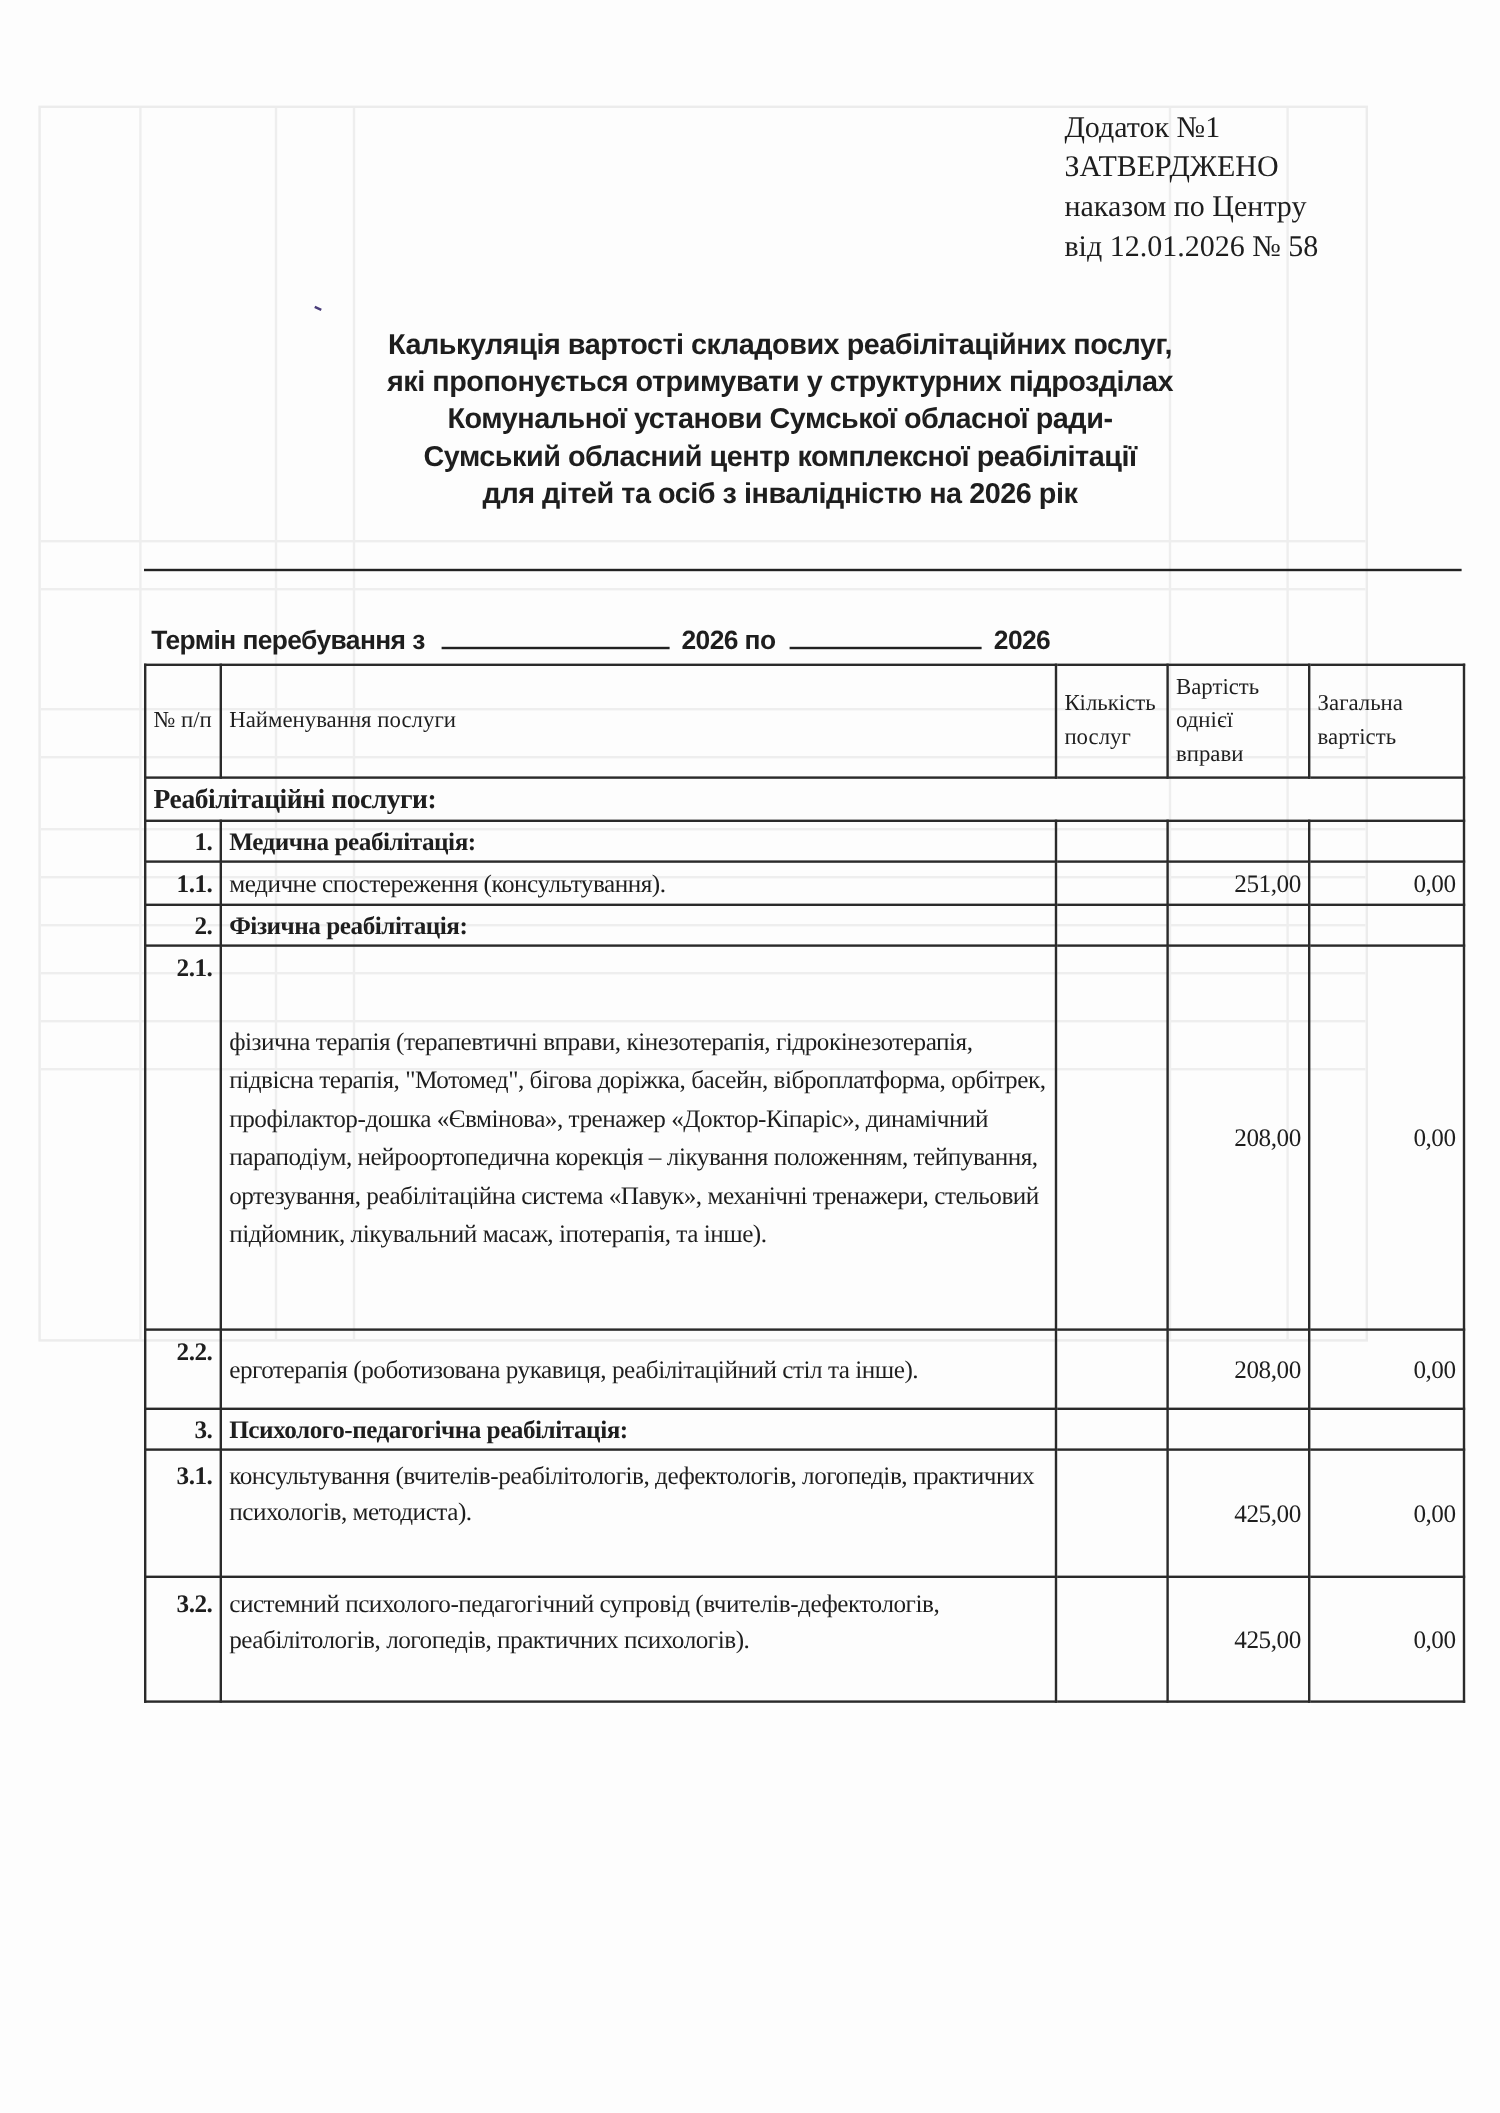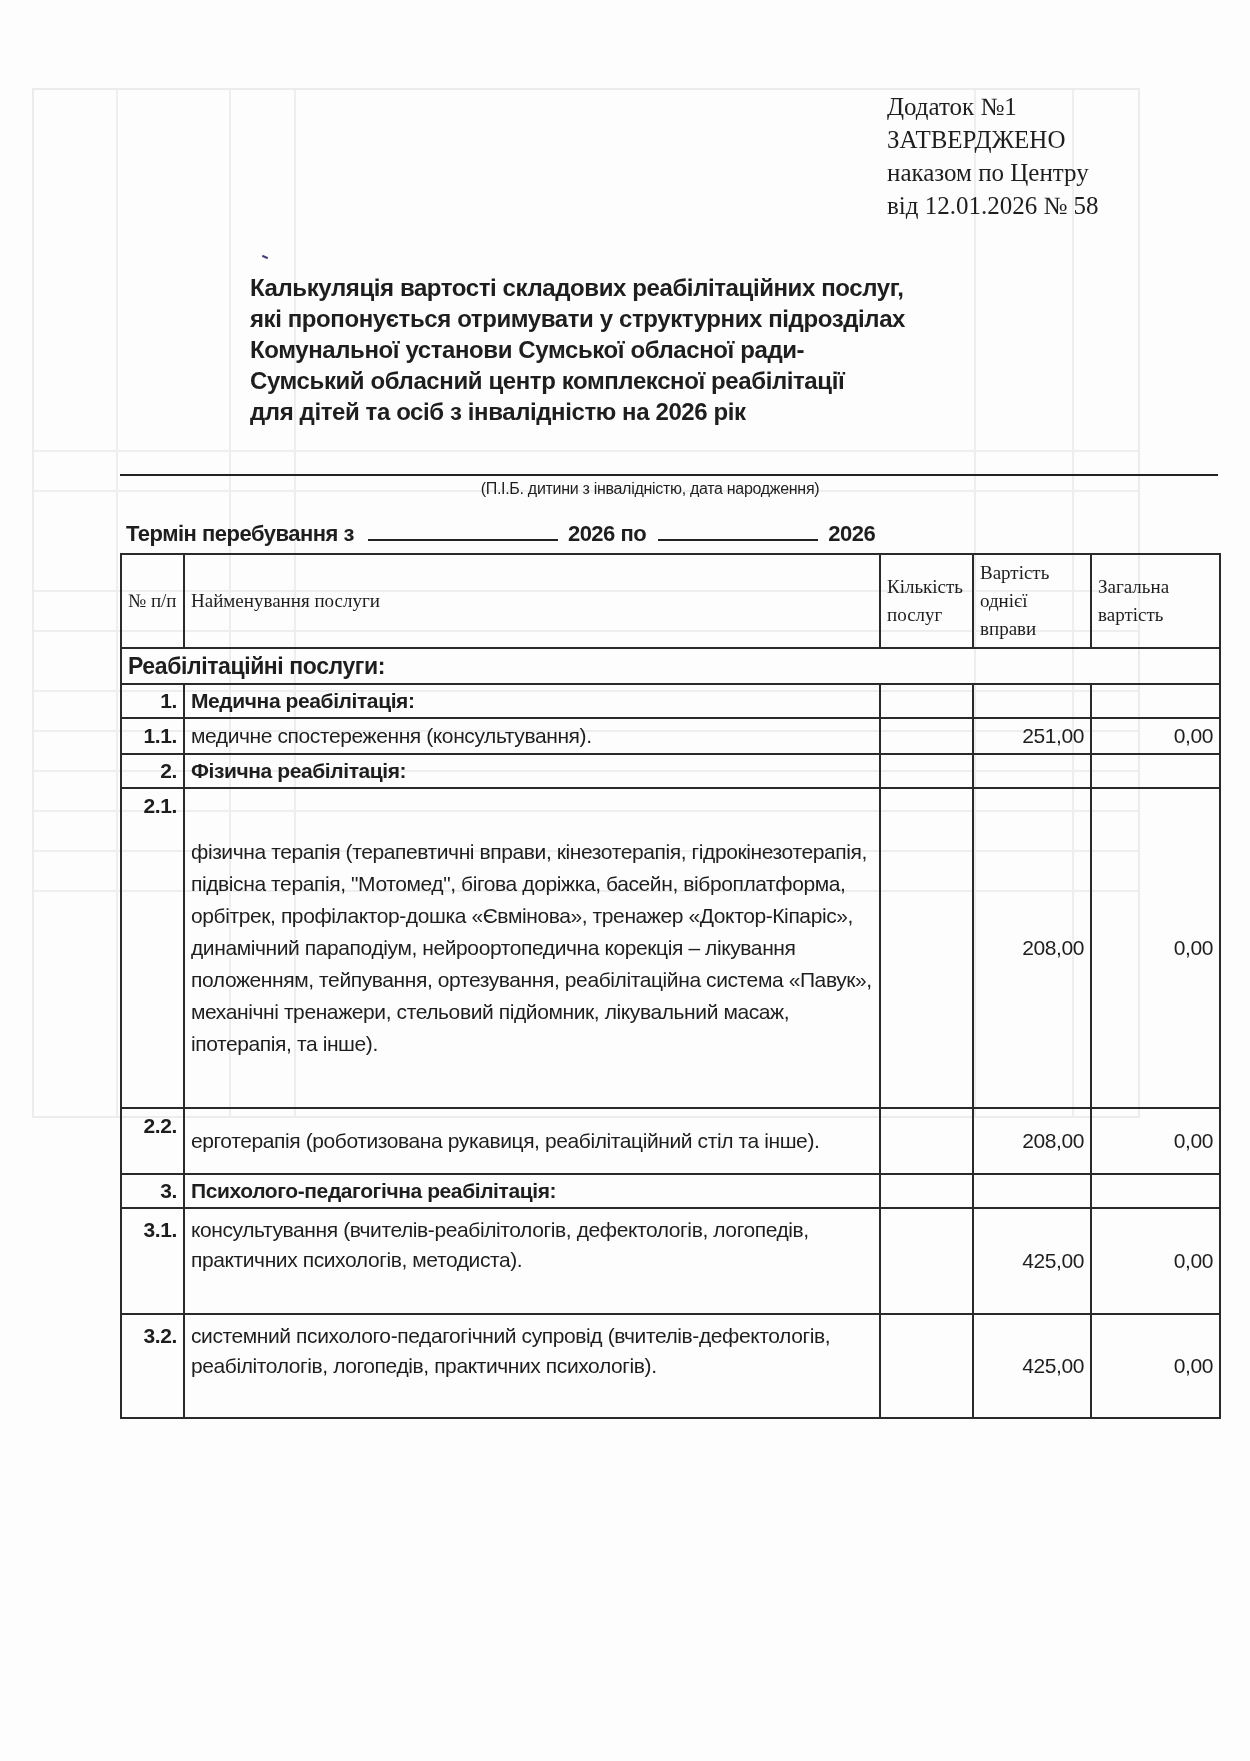--- a/index.html
+++ b/index.html
@@ -16,21 +16,21 @@
       border: 2px solid #ececec; box-sizing: border-box; pointer-events: none;
     }
     .ghost .vl { position: absolute; top: 0; bottom: 0; width: 2px; background: #eeeeee; }
     .ghost .hl { position: absolute; left: 0; right: 0; height: 2px; background: #eeeeee; }
     .approval {
       position: absolute; left: 887px; top: 90px;
       font-size: 25px; line-height: 33px;
     }
     .title {
       position: absolute; left: 250px; top: 272px; width: 800px;
-      font-weight: bold; font-size: 24px; line-height: 31px;
+      text-align: center; font-weight: bold; font-size: 24px; line-height: 31px;
       font-family: "Liberation Sans Narrow", "Liberation Sans", sans-serif;
       letter-spacing: -0.4px;
     }
     .name-line {
       position: absolute; left: 120px; top: 474px; width: 1098px; height: 0;
       border-top: 2px solid #222;
     }
     .name-caption {
       position: absolute; left: 250px; top: 480px; width: 800px; text-align: center;
       font-size: 16px; font-family: "Liberation Sans", sans-serif; letter-spacing: -0.3px;
@@ -49,21 +49,21 @@
     }
     table.main td, table.main th {
       border: 2px solid #2a2a2a; padding: 0 6px; vertical-align: middle;
     }
     table.main th { font-weight: normal; font-size: 19px; line-height: 28px; text-align: left; }
     table.main th.center { }
     .num { text-align: right; font-weight: bold; white-space: nowrap; }
     .val { text-align: right; white-space: nowrap; }
     .section-cell { font-weight: bold; }
     .group-title { font-weight: bold; font-size: 23px; }
-    .sans { font-family: Liberation Sans, sans-serif; letter-spacing: -0.4px; margin-top: 14px; }
+    .sans { font-family: Liberation Serif, serif; letter-spacing: -0.4px; margin-top: 14px; }
     .scan-mark { position: absolute; width: 6px; height: 2px; background: #4a3d7a; transform: rotate(25deg); }
   </style>
 </head>
 <body>
 
 <div class="page">
 
   <div class="ghost">
     <div class="vl" style="left:82px"></div>
     <div class="vl" style="left:195px"></div>
@@ -91,21 +91,20 @@
 
   <div class="title">
     <div>Калькуляція вартості складових реабілітаційних послуг,</div>
     <div>які пропонується отримувати у структурних підрозділах</div>
     <div>Комунальної установи Сумської обласної ради-</div>
     <div>Сумський обласний центр комплексної реабілітації</div>
     <div>для дітей та осіб з інвалідністю на 2026 рік</div>
   </div>
 
   <div class="name-line"></div>
-  <div class="name-caption">(П.І.Б. дитини з інвалідністю, дата народження)</div>
 
   <div class="stay">
     <span>Термін перебування  з</span><span class="blank b1"></span><span>2026 по</span><span class="blank b2"></span><span>2026</span>
   </div>
 
   <table class="main">
     <colgroup>
       <col style="width:63px">
       <col style="width:696px">
       <col style="width:93px">

